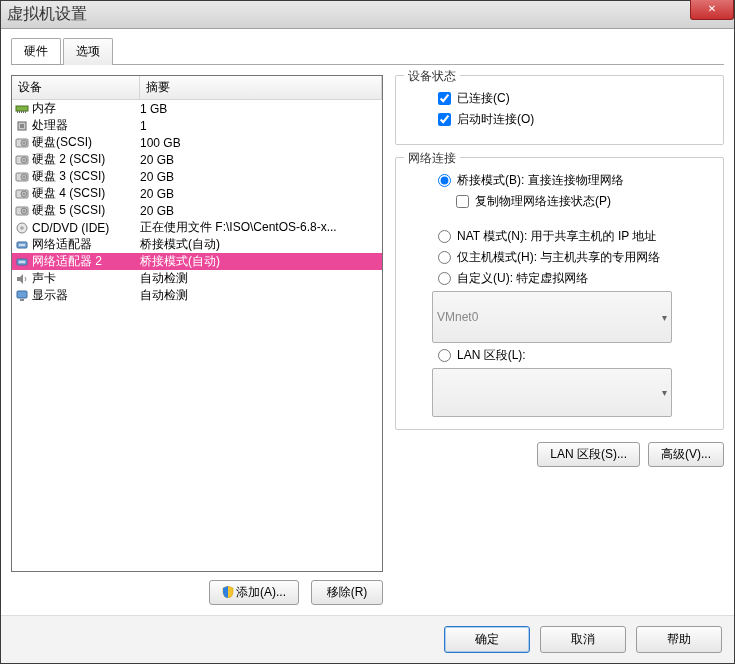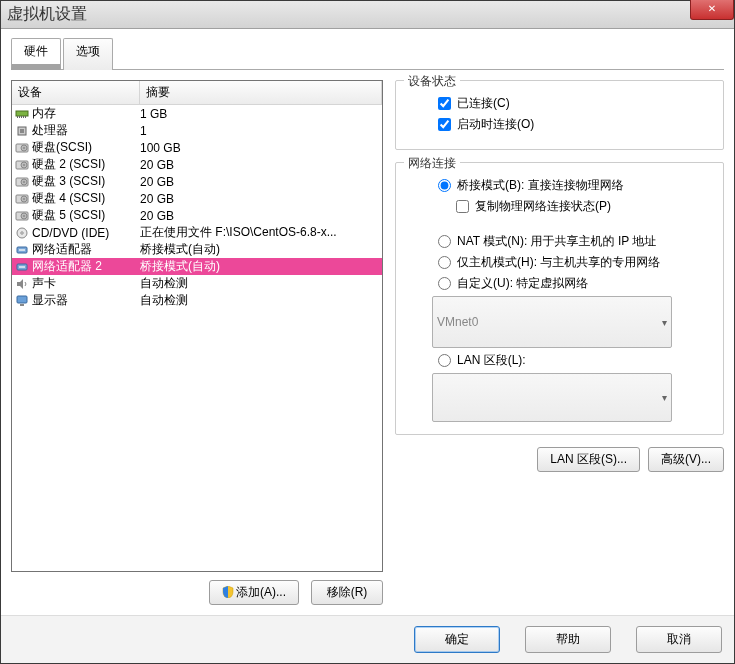--- a/index.html
+++ b/index.html
@@ -9,21 +9,21 @@
 
 .titlebar { height: 28px; background: linear-gradient(#e9e9e9, #d3d3d3); border-bottom: 1px solid #a0a0a0; display: flex; align-items: center; padding: 0 6px; position: relative; }
 .titlebar-text { color: #333; font-size: 16px; }
 .close-btn { position: absolute; right: 0; top: -1px; width: 44px; height: 20px; background: linear-gradient(#e07070, #c83030); border: 1px solid #8a2020; border-top: none; border-radius: 0 0 3px 3px; color: #fff; text-align: center; line-height: 16px; font-size: 12px; cursor: pointer; }
 .close-btn::before { content: "✕"; font-size: 10px; }
 
 .content { flex: 1; background: #fff; padding: 8px 10px 10px 10px; display: flex; flex-direction: column; }
 
 .tabs { display: flex; border-bottom: 1px solid #aaa; margin-bottom: 0; }
 .tab { padding: 4px 12px; border: 1px solid #aaa; border-bottom: none; background: linear-gradient(#fdfdfd,#ececec); margin-right: 2px; border-radius: 2px 2px 0 0; cursor: pointer; position: relative; top: 1px; }
-.tab.active { background: #fff; border-bottom: 6px solid #a3a3a3; }
+.tab.active { background: #fff; border-bottom: 1px solid #a3a3a3; }
 
 .body { flex: 1; display: flex; gap: 12px; padding-top: 10px; }
 
 .left-panel { width: 372px; display: flex; flex-direction: column; }
 .device-list { flex: 1; border: 1px solid #737373; background: #fff; overflow: auto; }
 .device-header { display: flex; background: linear-gradient(#fcfcfc,#ececec); border-bottom: 1px solid #d5d5d5; }
 .device-header div { padding: 3px 6px; border-right: 1px solid #d5d5d5; }
 .col-device { width: 128px; }
 .col-summary { flex: 1; }
 .device-row { display: flex; align-items: center; height: 17px; padding: 0 2px; cursor: pointer; }
@@ -40,21 +40,21 @@
 .right-panel { flex: 1; display: flex; flex-direction: column; gap: 12px; }
 .group { border: 1px solid #ccc; border-radius: 2px; padding: 10px 10px 12px 10px; position: relative; }
 .group-title { position: absolute; top: -8px; left: 8px; background: #fff; padding: 0 4px; color: #333; }
 .check-row, .radio-row { display: flex; align-items: center; margin: 4px 0 4px 8px; gap: 6px; padding-left: 24px; }
 .check-row input, .radio-row input { margin: 0; }
 .indent { margin-left: 26px; }
 .select-box { width: 240px; padding: 18px 4px; border: 1px solid #b0b0b0; background: linear-gradient(#f7f7f7,#ececec); color: #888; border-radius: 2px; display:flex; justify-content:space-between; align-items:center; }
 .select-box::after { content:"▾"; color:#666; font-size:10px; }
 .right-buttons { display: flex; justify-content: flex-end; gap: 8px; }
 
-.footer { display: flex; justify-content: flex-end; gap: 25px; padding: 10px 12px; border-top: 1px solid #ddd; background: #f3f3f3; }
+.footer { display: flex; justify-content: flex-end; gap: 10px; padding: 10px 12px; border-top: 1px solid #ddd; background: #f3f3f3; }
 .footer .btn { min-width: 86px; padding: 4px 12px; }
 
 
 svg { display:block; }
 </style>
 </head>
 <body>
 
 <div class="window">
   <div class="titlebar">
@@ -282,16 +282,16 @@
           <button class="btn">高级(V)...</button>
         </div>
 
       </div>
 
     </div>
   </div>
 
   <div class="footer">
     <button class="btn primary">确定</button>
+    <button class="btn">取消</button>
     <button class="btn">帮助</button>
-    <button class="btn">取消</button>
   </div>
 </div>
 
 </body></html>

